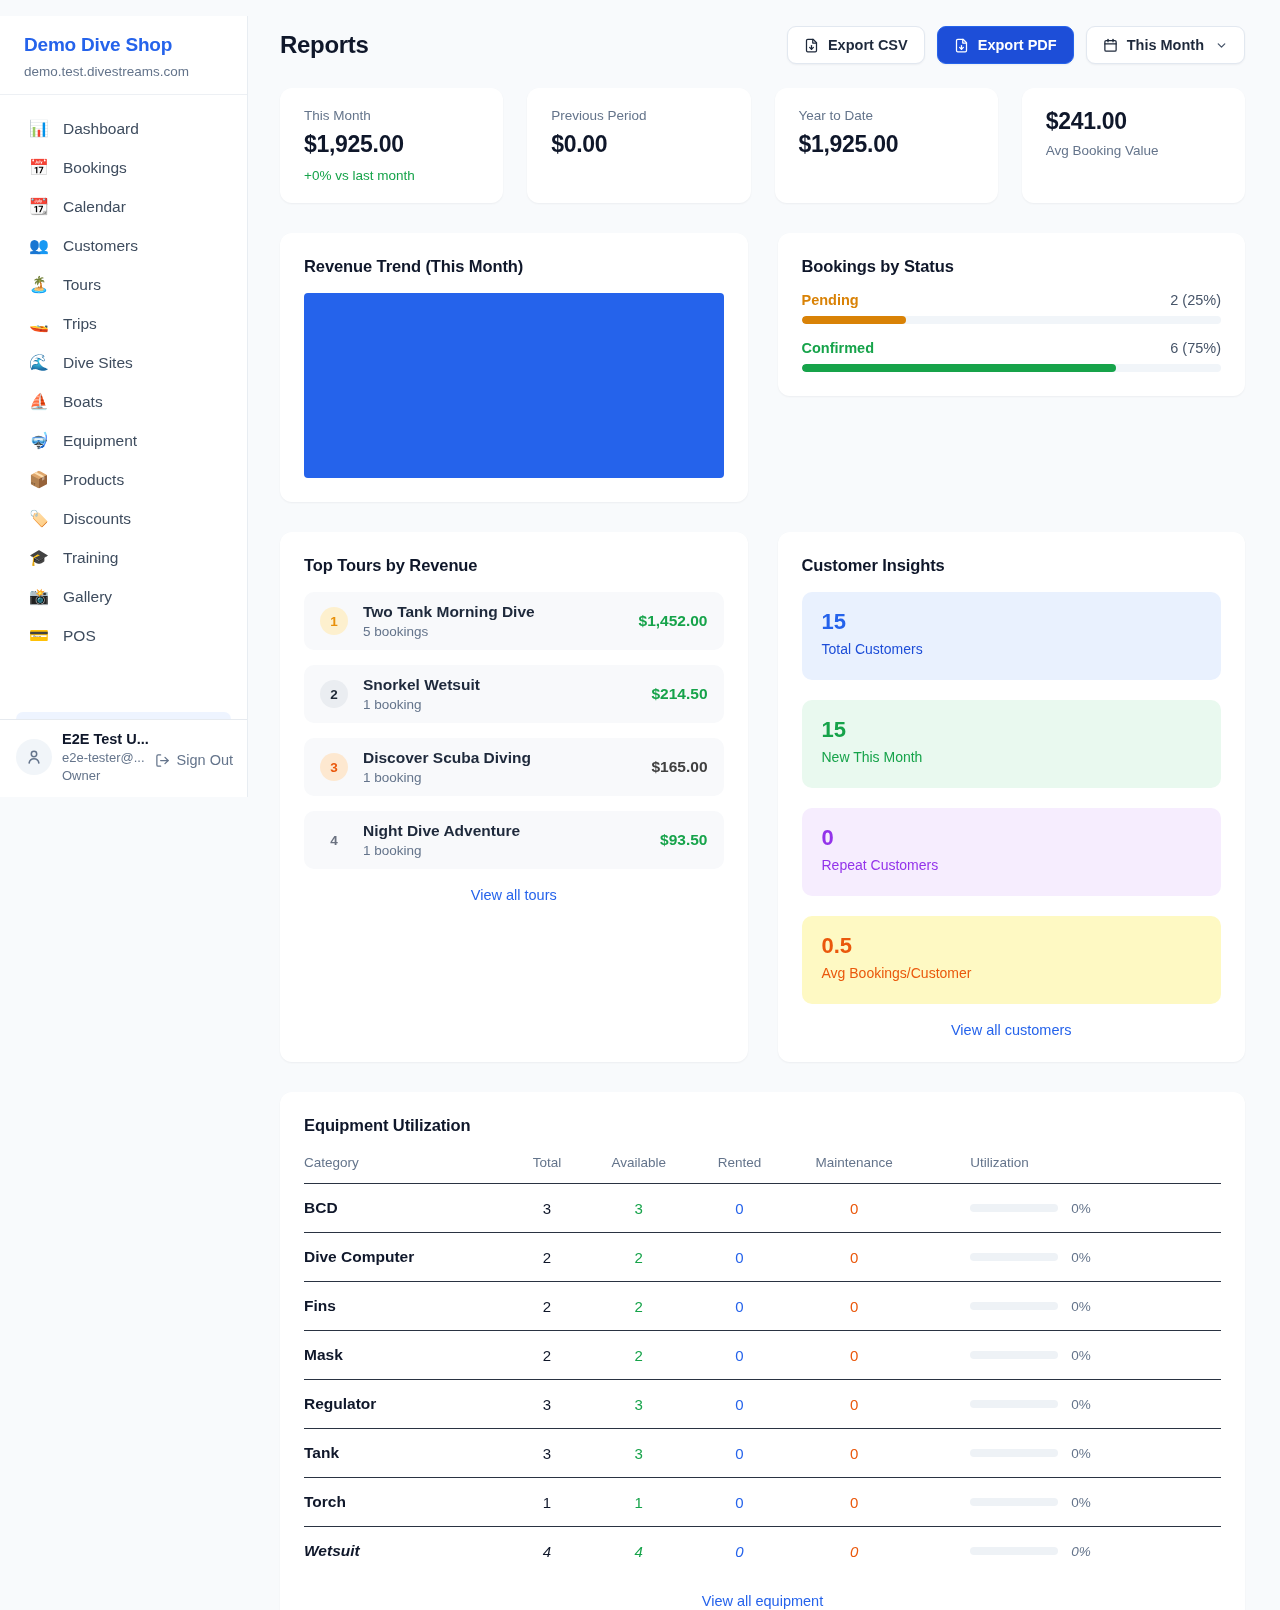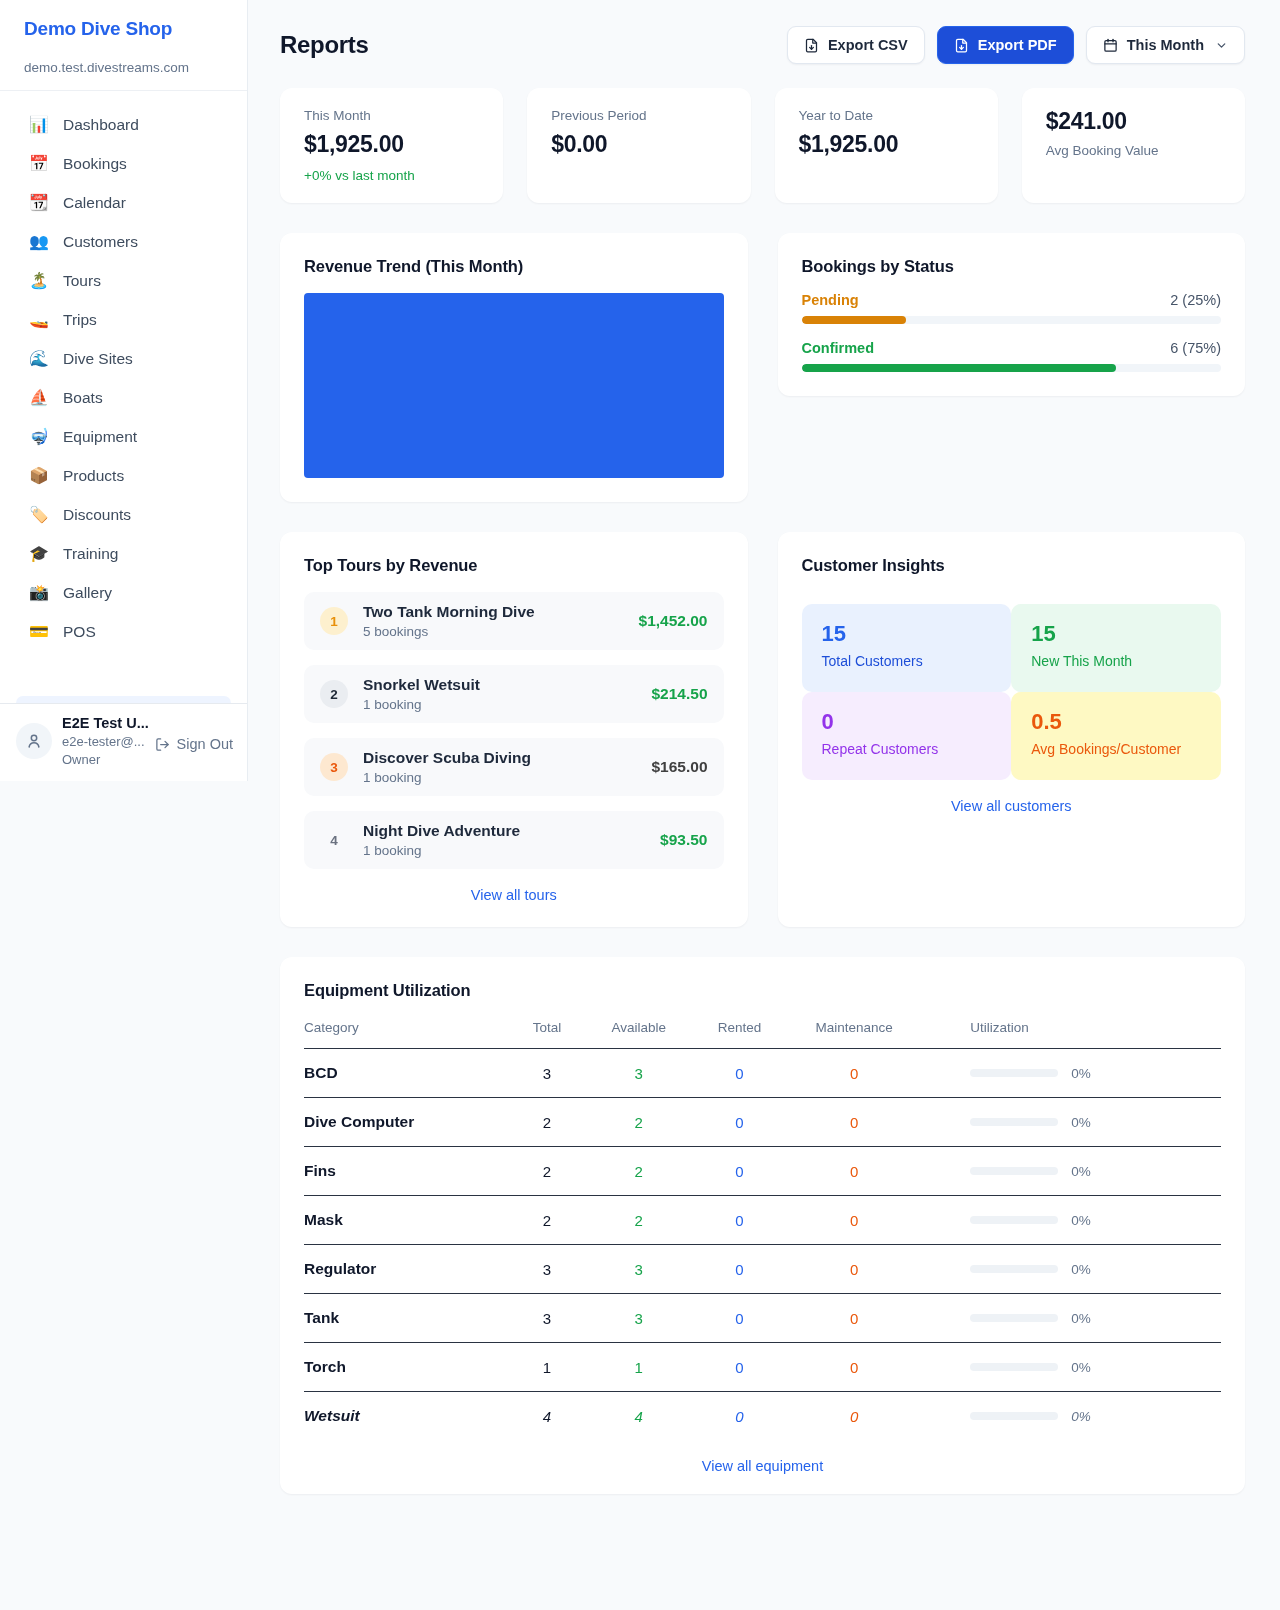--- a/index.html
+++ b/index.html
@@ -5,29 +5,29 @@
   * { box-sizing: border-box; margin: 0; padding: 0; }
   html,body { width:1280px; height:1610px; }
   body {
     position: relative;
     background: #f8fafc;
     font-family: "Liberation Sans", sans-serif;
     color: #0f172a;
   }
   
   .sidebar {
-    position: absolute; top:0; left:0;
+    position: absolute; top:16px; left:0;
     width: 248px; height: 781px;
     background:#fff;
     border-right:1px solid #e8edf2;
     display:flex; flex-direction:column;
   }
   .brand { padding: 18px 24px 15px; border-bottom: 1px solid #edf0f4; }
   .brand-name { color:#2563eb; font-size:19px; font-weight:700; letter-spacing:-.2px; }
-  .brand-domain { color:#64748b; font-size:13.5px; margin-top:20px; }
+  .brand-domain { color:#64748b; font-size:13.5px; margin-top:8px; }
   .nav { padding: 16px 16px 0; flex:1; overflow:hidden; }
   .nav-item {
     display:flex; align-items:center; gap:13px;
     padding: 9px 12px; margin-bottom:3px;
     border-radius:8px; color:#3e4c5e; font-size:15.5px; cursor:pointer;
   }
   .nav-icon { width:22px; font-size:16px; text-align:center; line-height:1; }
   .active-sliver { height:7px; margin:0 16px; background:#eef4ff; border-radius:8px 8px 0 0; }
   .side-footer {
     border-top:1px solid #e6eaef;
@@ -83,21 +83,21 @@
     border-radius:10px; padding:11px 16px; margin-bottom:15px; }
   .rank { width:28px; height:28px; border-radius:50%; display:flex; align-items:center;
     justify-content:center; font-size:13.5px; font-weight:600; flex:none; }
   .tour-info { flex:1; min-width:0; }
   .tour-name { font-size:15.5px; font-weight:600; color:#1e293b; }
   .tour-sub { font-size:13.5px; color:#64748b; margin-top:3px; }
   .tour-amount { font-size:15.5px; font-weight:700; }
   .card-link { display:block; text-align:center; color:#2563eb; font-size:14.5px;
     margin-top:18px; text-decoration:none; cursor:pointer; }
   
-  .tiles { display:grid; grid-template-columns:1fr 1fr; gap:0; margin-top:29px; }
+  .tiles { display:grid; grid-template-columns:1fr; gap:20px; margin-top:17px; }
   .tile { border-radius:10px; padding:17px 20px; min-height:88px; }
   .tile-value { font-size:22px; font-weight:700; }
   .tile-label { font-size:14px; margin-top:6px; }
   
   .equip-panel { padding:24px 24px 20px; }
   table { width:100%; border-collapse:collapse; table-layout:fixed; margin-top:10px; }
   th { font-size:13.5px; color:#64748b; font-weight:500; text-align:center;
     padding:10px 0 13px; border-bottom:1px solid #2a3342; }
   th.col-cat, td.col-cat, th.col-util, td.col-util { text-align:left; }
   th.col-util, td.col-util { padding-left:52px; }

